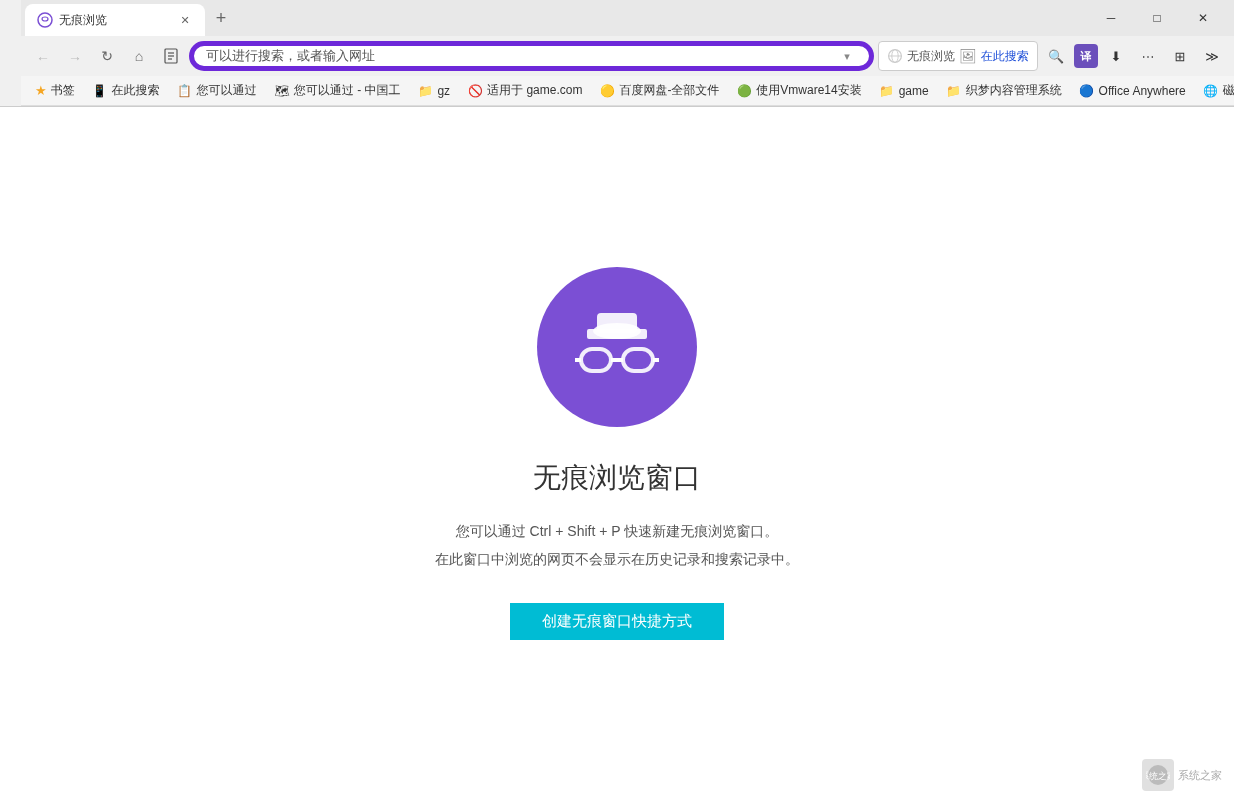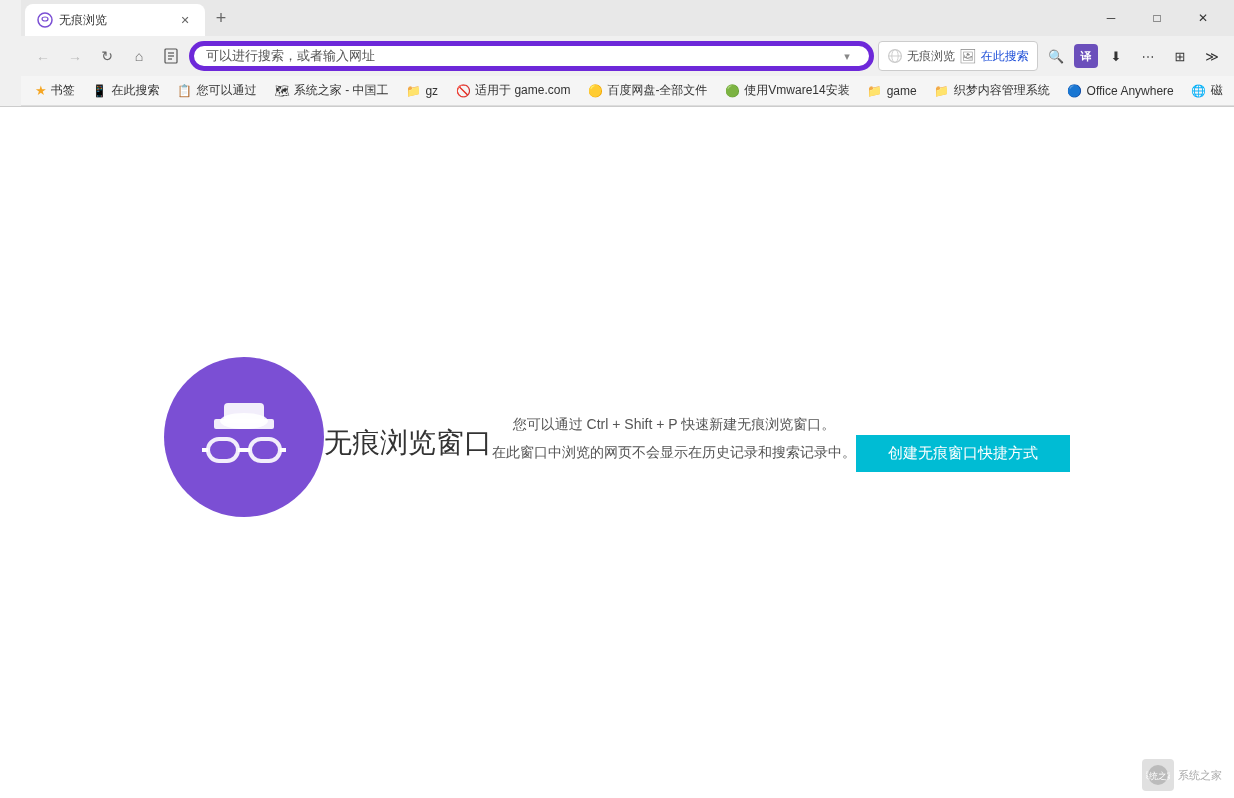--- a/index.html
+++ b/index.html
@@ -190,21 +190,21 @@
       color: #333;
       gap: 4px;
       white-space: nowrap;
       flex-shrink: 0;
     }
     .bookmark-star { color: #f5a623; font-size: 13px; }
 
     
     .main-content {
       display: flex;
-      flex-direction: row;
+      flex-direction: column;
       align-items: center;
       justify-content: center;
       height: calc(798px - 36px - 40px - 30px);
       background: #fff;
       position: relative;
     }
 
     
     .incognito-icon-wrapper {
       width: 160px;
@@ -346,21 +346,21 @@
     <div class="bookmark-item">
       <span>📱</span>
       <span>在此搜索</span>
     </div>
     <div class="bookmark-item">
       <span>📋</span>
       <span>您可以通过</span>
     </div>
     <div class="bookmark-item">
       <span>🗺</span>
-      <span>系统之家 - 中国工</span>
+      <span>您可以通过 - 中国工</span>
     </div>
     <div class="bookmark-item">
       <span>📁</span>
       <span>gz</span>
     </div>
     <div class="bookmark-item">
       <span>🚫</span>
       <span>适用于 game.com</span>
     </div>
     <div class="bookmark-item">

